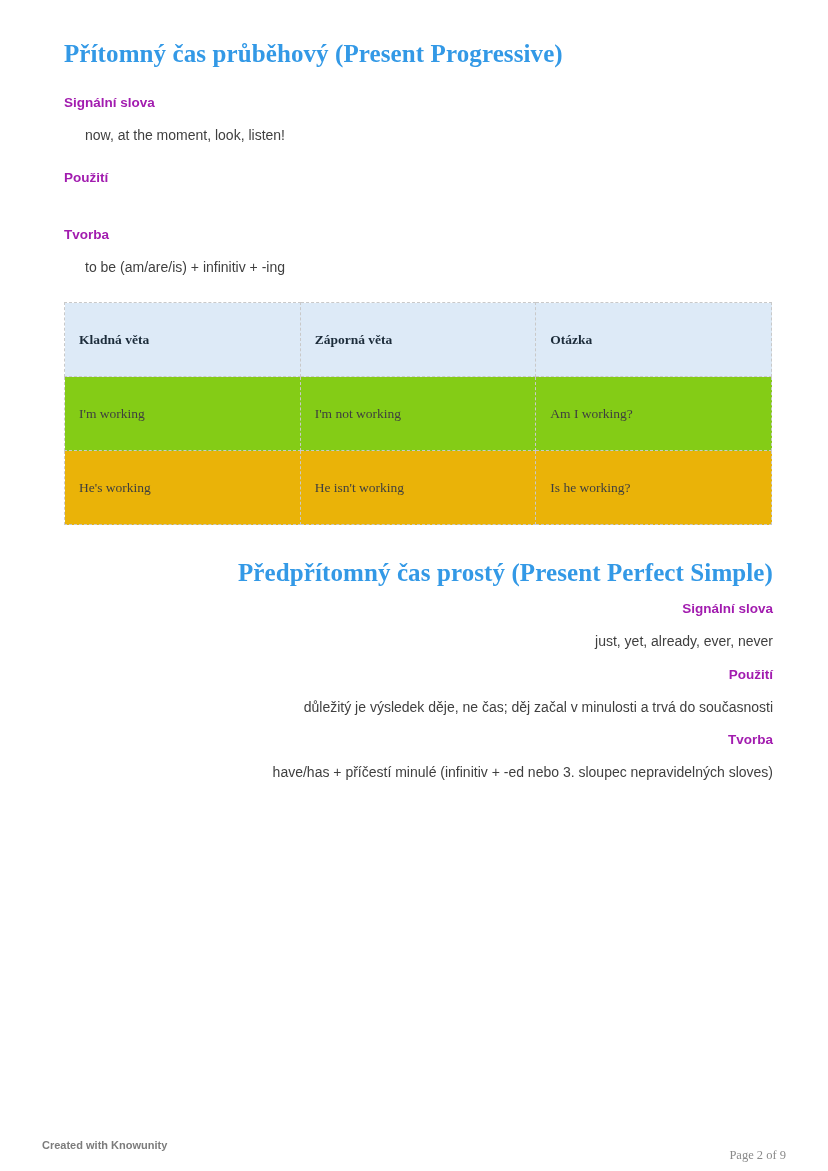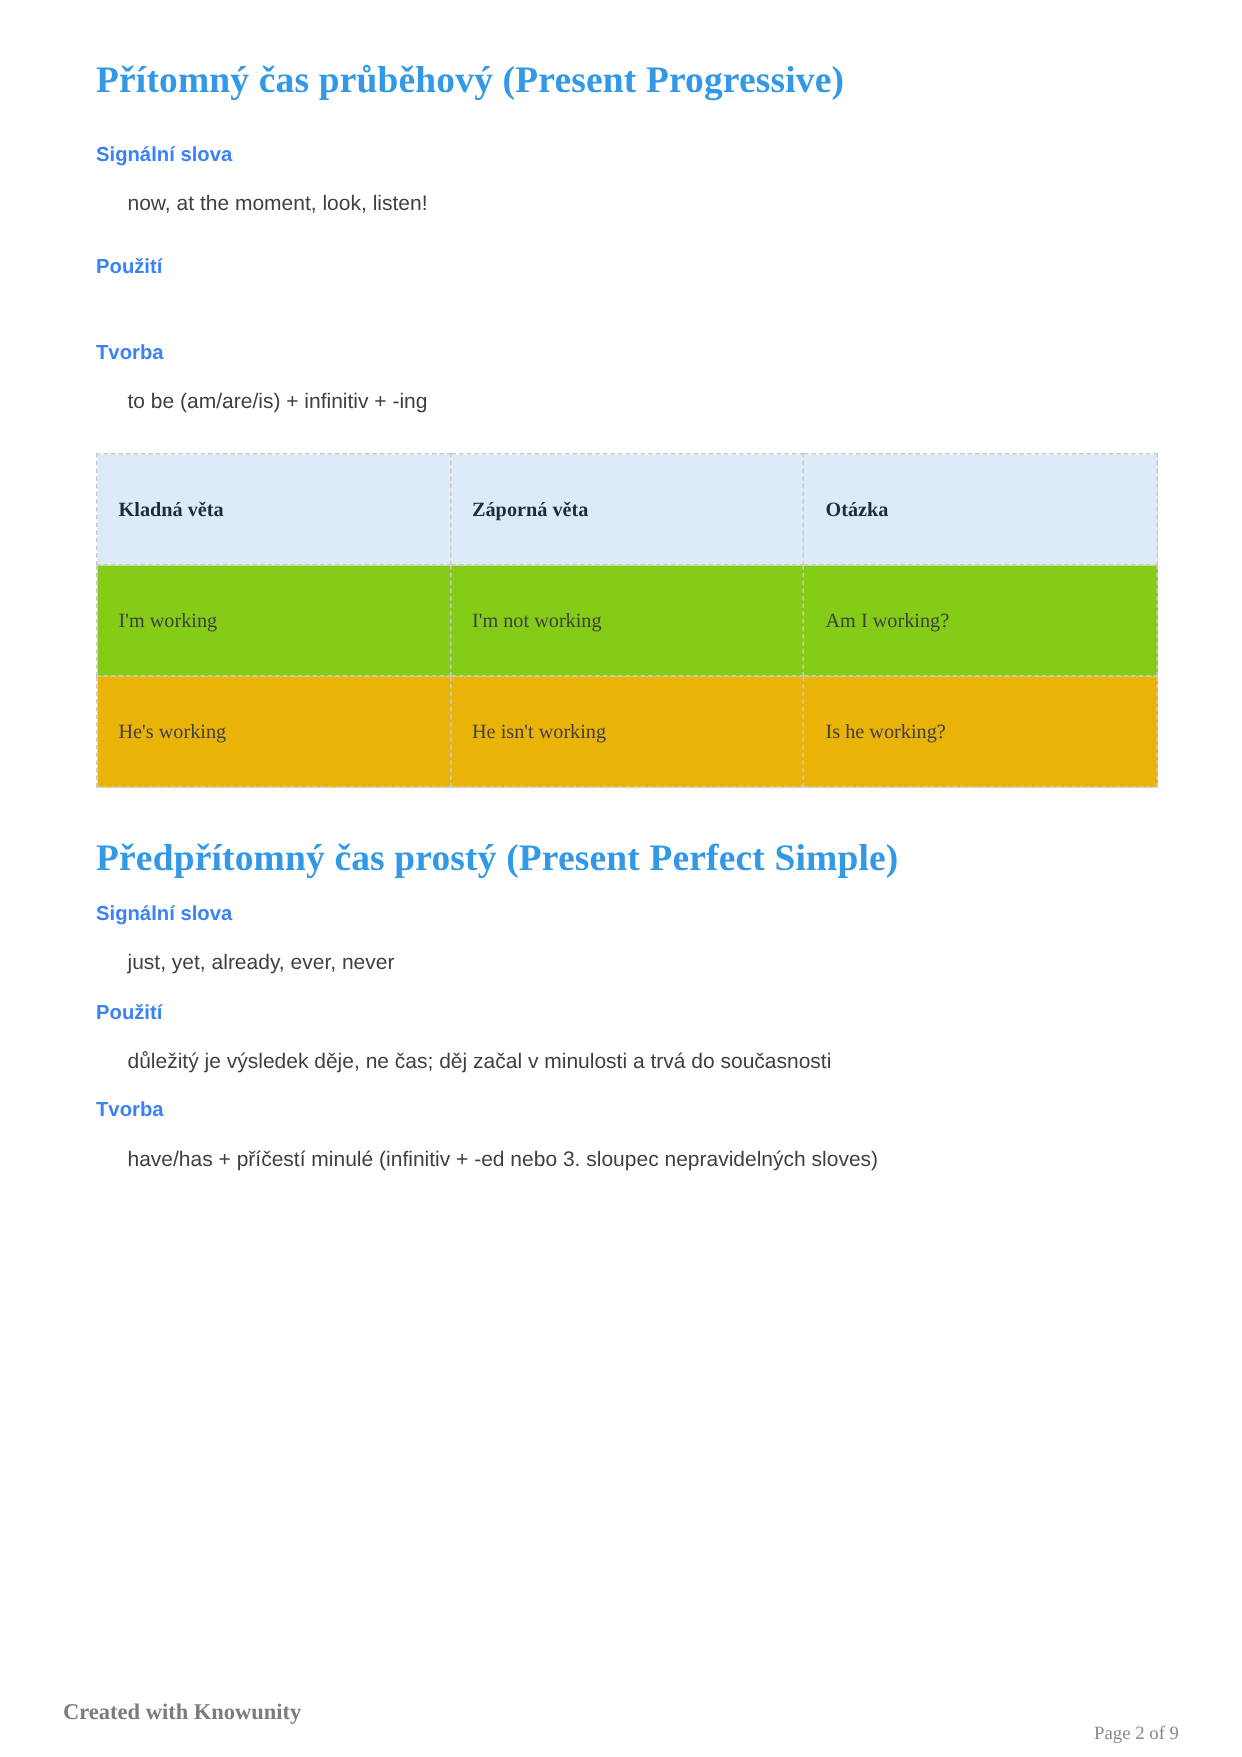--- a/index.html
+++ b/index.html
@@ -28,21 +28,21 @@
     font-size: 25px;
     font-weight: bold;
     color: #3399e6;
     letter-spacing: 0.1px;
     margin: 0;
   }
   .section-title.first { margin-top: 8px; }
   .sub-label {
     font-size: 13.5px;
     font-weight: bold;
-    color: #3b82f6;
+    color: #a21caf;
     margin: 0;
   }
   .body-text {
     font-size: 14px;
     color: #3f3f3f;
     margin: 0;
     padding-left: 21px;
     line-height: 1.3;
   }
   .gap-after-title { height: 27px; }
@@ -77,38 +77,39 @@
     color: #3f3f3f;
     font-weight: normal;
   }
   table.grammar-table tr.row-odd td {
     background: #eab308;
     color: #3f3f3f;
     font-weight: normal;
   }
   .second-section {
     margin-top: 34px;
+    text-align: right;
   }
   .second-section .sub-label { margin-top: 0; }
   .tight-gap { height: 16px; }
   .tight-gap-sm { height: 14px; }
 
   .footer {
     position: absolute;
     left: 0;
     bottom: 0;
     width: 828px;
     height: 60px;
   }
   .footer-left {
     position: absolute;
     left: 42px;
     bottom: 20px;
-    font-family: Liberation Serif, serif;
-    font-size: 15px;
+    font-family: Liberation Sans, sans-serif;
+    font-size: 11px;
     font-weight: bold;
     color: #7c7c7c;
   }
   .footer-right {
     position: absolute;
     right: 42px;
     bottom: 8px;
     font-family: "Liberation Serif", serif;
     font-size: 12.5px;
     color: #8a8a8a;

